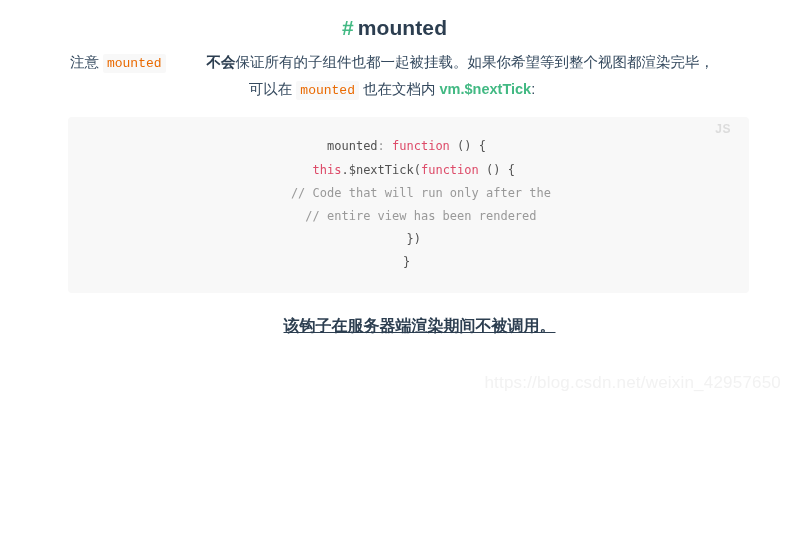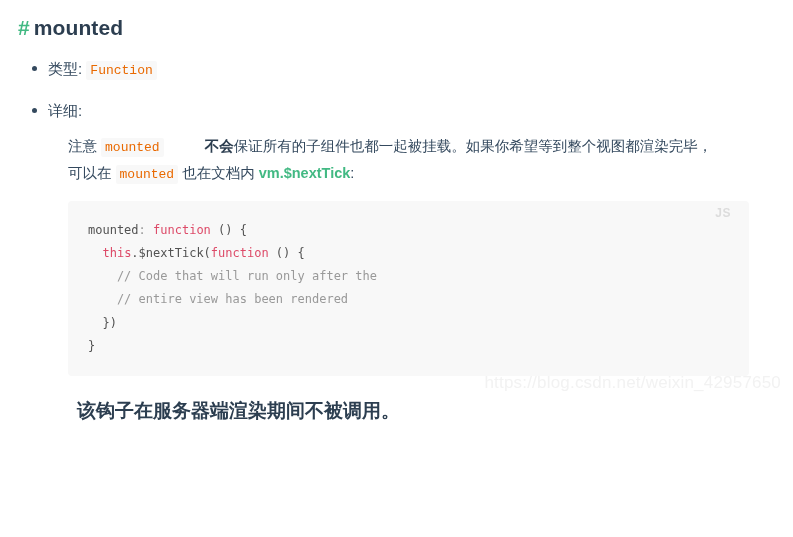--- a/index.html
+++ b/index.html
@@ -15,20 +15,21 @@
     overflow: hidden;
     position: relative;
   }
 
   .page {
     position: relative;
     width: 793px;
     height: 397px;
     box-sizing: border-box;
     padding: 14px 22px 13px 18px;
+    text-align: center;
   }
 
   
   .heading {
     font-size: 21px;
     font-weight: bold;
     color: #2c3e50;
     letter-spacing: 0.1px;
     margin: 0 0 16px 0;
     line-height: 1.3;
@@ -134,25 +135,26 @@
   }
   .tok-kw { color: #dd4a68; }
   .tok-this { color: #dd4a68; }
   .tok-cmt { color: #999999; }
   .tok-punc { color: #999999; }
   .tok-plain { color: #525252; }
 
   
   .closing-note {
     padding-left: 50px;
-    font-size: 19px;
+    font-size: 16px;
     font-weight: bold;
     color: #2c3e50;
     line-height: 1.6;
     margin: 9px;
+    text-decoration: underline;
   }
 
   
   .watermark {
     position: absolute;
     right: 12px;
     bottom: 4px;
     font-family: "Liberation Sans", sans-serif;
     font-size: 17px;
     color: #f2f2f2;
@@ -163,29 +165,20 @@
 </style>
 </head>
 <body>
 
 <div class="page">
 
   <h1 class="heading">
     <span class="anchor">#</span><span>mounted</span>
   </h1>
 
-  <ul class="bullets">
-    <li>
-      <span class="bullet-label">类型:</span>
-      <code class="inline">Function</code>
-    </li>
-    <li>
-      <span class="bullet-label">详细:</span>
-    </li>
-  </ul>
 
   <div class="detail-body">
 
 
     <p class="para">
       <span>注意 </span><code class="inline">mounted</code><span> </span><b>不会</b><span>保证所有的子组件也都一起被挂载。如果你希望等到整个视图都渲染完毕，可以在 </span><code class="inline">mounted</code><span> 也在文档内 </span><a class="greenlink" href="#">vm.$nextTick</a><span>:</span>
     </p>
 
     <div class="codeblock">
       <span class="lang-tag">JS</span>

